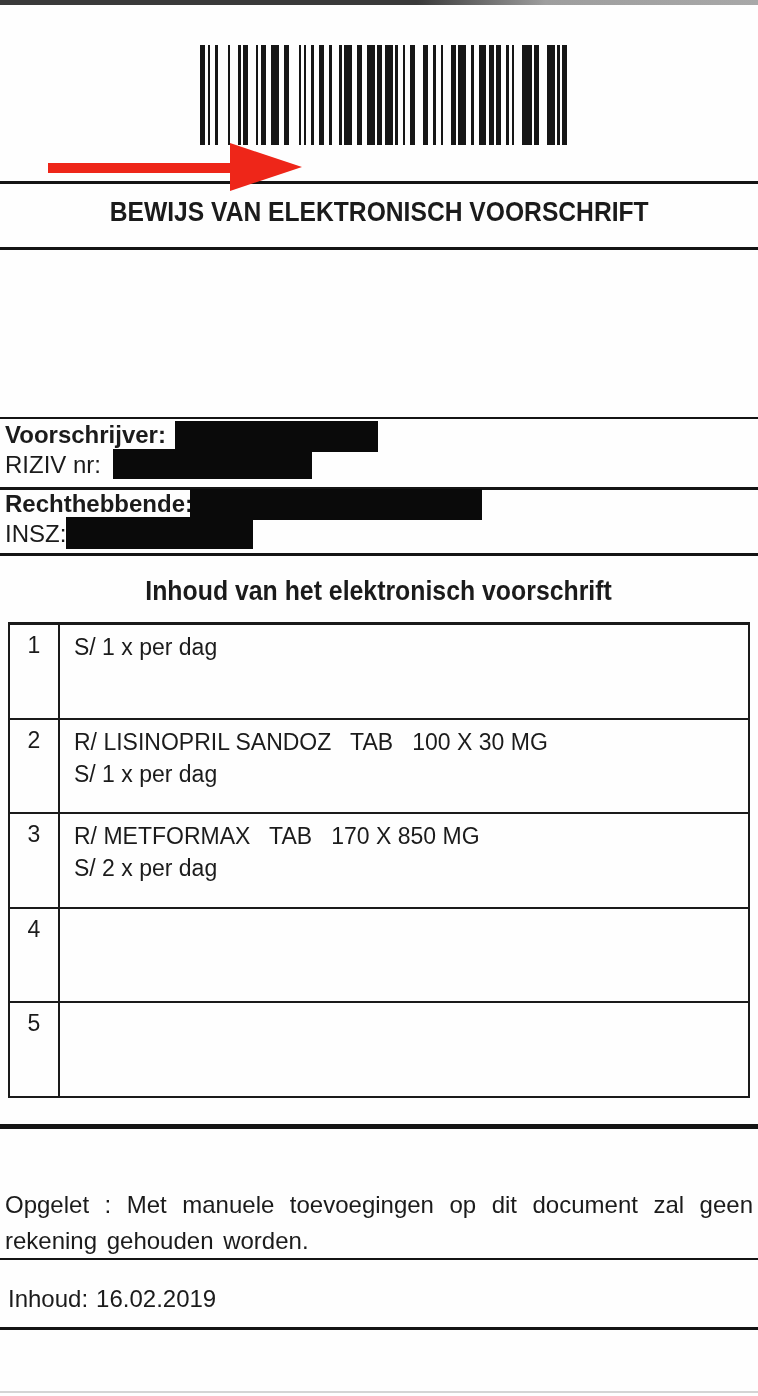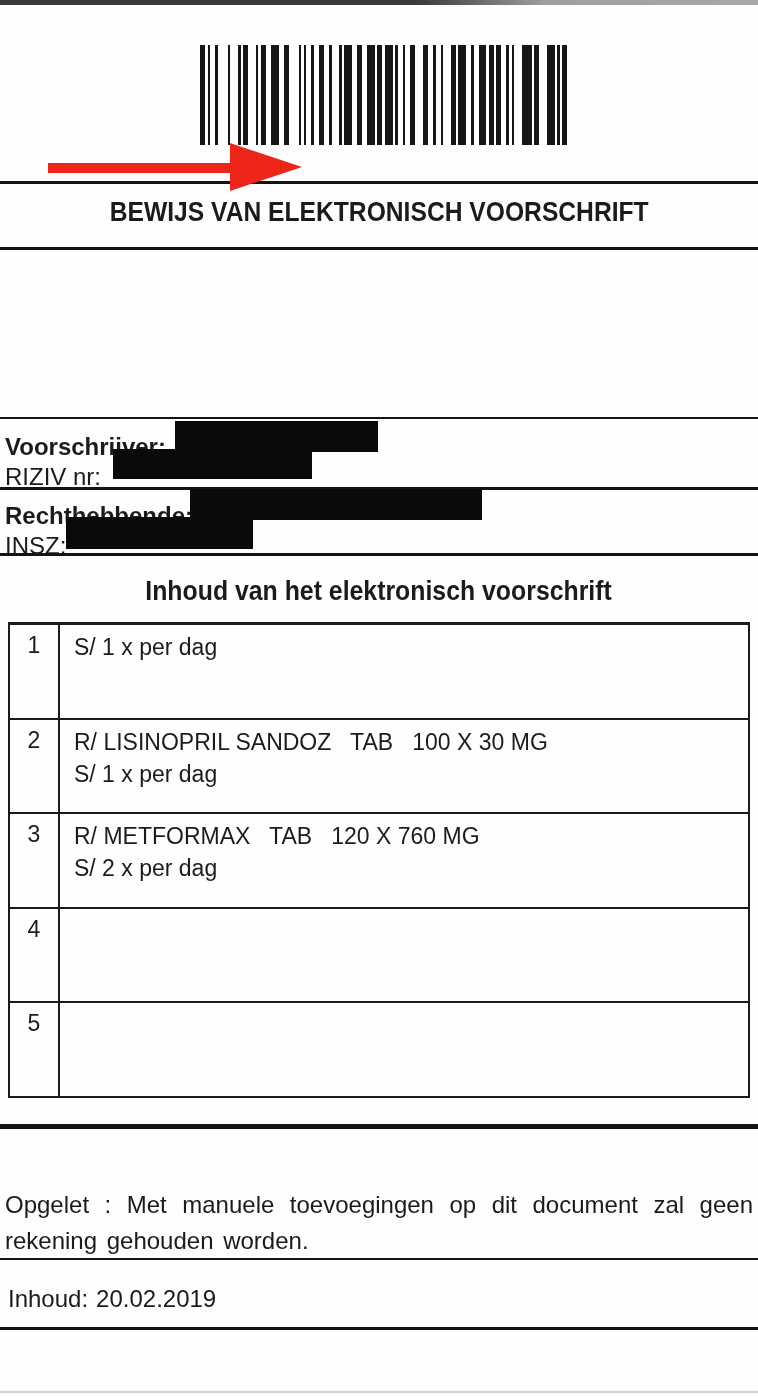--- a/index.html
+++ b/index.html
@@ -51,21 +51,21 @@
   .doc-title span {
     display:inline-block; font-size:28px; font-weight:bold; white-space:nowrap;
     transform: scaleX(0.88); transform-origin: 50% 50%; letter-spacing:0;
   }
   
   .intro {
     position:absolute; left:5px; top:289px; width:748px;
     font-size:24px; line-height:33px; text-align:justify; word-spacing:3px;
   }
   
-  .party-label { position:absolute; left:5px; font-size:24px; line-height:29px;margin-top:12px; }
+  .party-label { position:absolute; left:5px; font-size:24px; line-height:29px; }
   .bold { font-weight:bold; }
   .lbl-voorschrijver { top:420px; }
   .lbl-riziv { top:450px; }
   .lbl-rechthebbende { top:489px; }
   .lbl-insz { top:519px; }
   .redact { position:absolute; background:#0a0a0a; z-index:2; }
   .redact-1 { left:175px; top:421px; width:203px; height:31px; }
   .redact-2 { left:113px; top:449px; width:199px; height:30px; }
   .redact-3 { left:190px; top:489px; width:292px; height:31px; }
   .redact-4 { left:66px;  top:517px; width:187px; height:32px; }
@@ -230,21 +230,21 @@
     <div class="rx-row">
       <div class="rx-num">2</div>
       <div class="rx-cell">
         <div class="rx-line">R/ LISINOPRIL SANDOZ   TAB   100 X 30 MG</div>
         <div class="sig-line">S/ 1 x per dag</div>
       </div>
     </div>
     <div class="rx-row">
       <div class="rx-num">3</div>
       <div class="rx-cell">
-        <div class="rx-line">R/ METFORMAX   TAB   120 X 760 MG</div>
+        <div class="rx-line">R/ METFORMAX   TAB   170 X 850 MG</div>
         <div class="sig-line">S/ 2 x per dag</div>
       </div>
     </div>
     <div class="rx-row">
       <div class="rx-num">4</div>
       <div class="rx-cell">
         <div class="rx-line"></div>
         <div class="sig-line"></div>
       </div>
     </div>
@@ -255,18 +255,18 @@
         <div class="sig-line"></div>
       </div>
     </div>
   </div>
 
   <div class="rule rule-6"></div>
   <p class="notice">Opgelet : Met manuele toevoegingen op dit document zal geen rekening gehouden worden.</p>
 
   <div class="rule rule-7"></div>
   <div class="date-line line-datum">
-    <span>Inhoud:</span><span class="val">20.02.2019</span>
+    <span>Inhoud:</span><span class="val">16.02.2019</span>
   </div>
   <div class="rule rule-8"></div>
   <div class="rule rule-9"></div>
 
 </div>
 
 </body></html>

